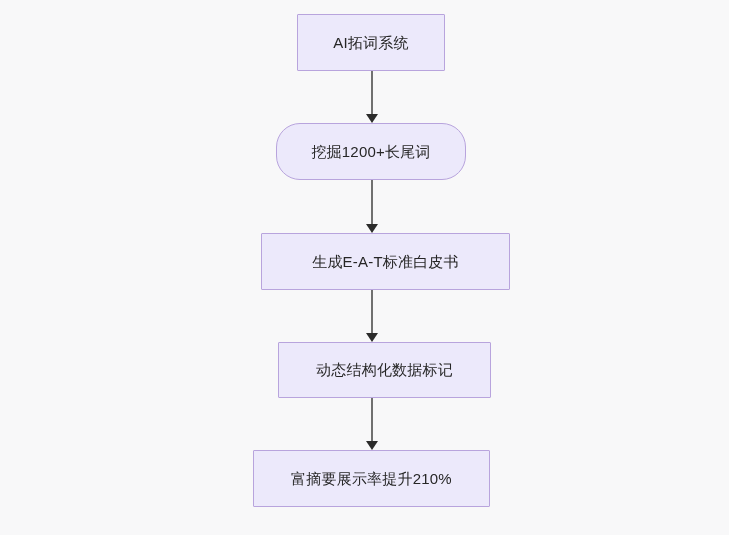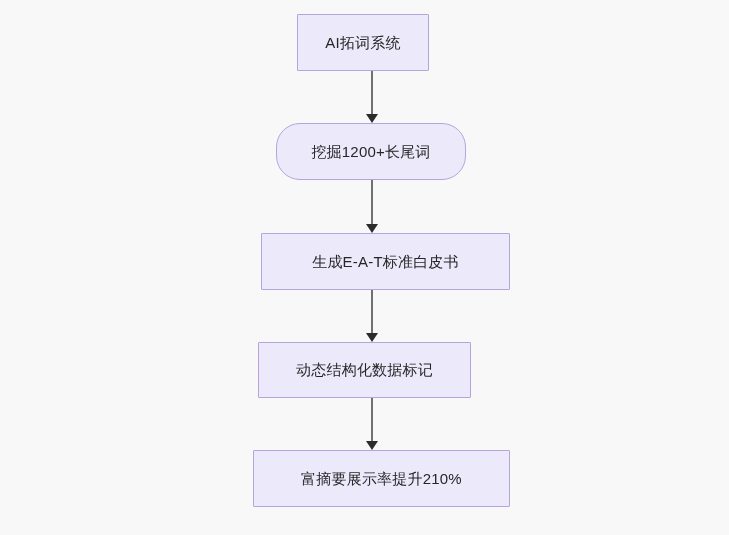--- a/index.html
+++ b/index.html
@@ -35,25 +35,25 @@
   }
   .node-label {
     color: #262626;
     font-size: 15px;
     line-height: 1.2;
     letter-spacing: 0.2px;
     white-space: nowrap;
     text-align: center;
   }
 
-  .node-1 { left: 297px; top: 14px;  width: 132px; height: 57px; }
+  .node-1 { left: 297px; top: 14px;  width: 148px; height: 57px; }
   .node-2 { left: 276px; top: 123px; width: 190px; height: 57px; border-radius: 24px; }
   .node-3 { left: 261px; top: 233px; width: 249px; height: 57px; }
-  .node-4 { left: 258px; top: 342px; width: 213px; height: 56px; }
-  .node-5 { left: 253px; top: 450px; width: 257px; height: 57px; }
+  .node-4 { left: 278px; top: 342px; width: 213px; height: 56px; }
+  .node-5 { left: 253px; top: 450px; width: 237px; height: 57px; }
 
   
   .edge {
     position: absolute;
     left: 364px;
     width: 16px;
     z-index: 1;
   }
   .edge-line {
     position: absolute;

